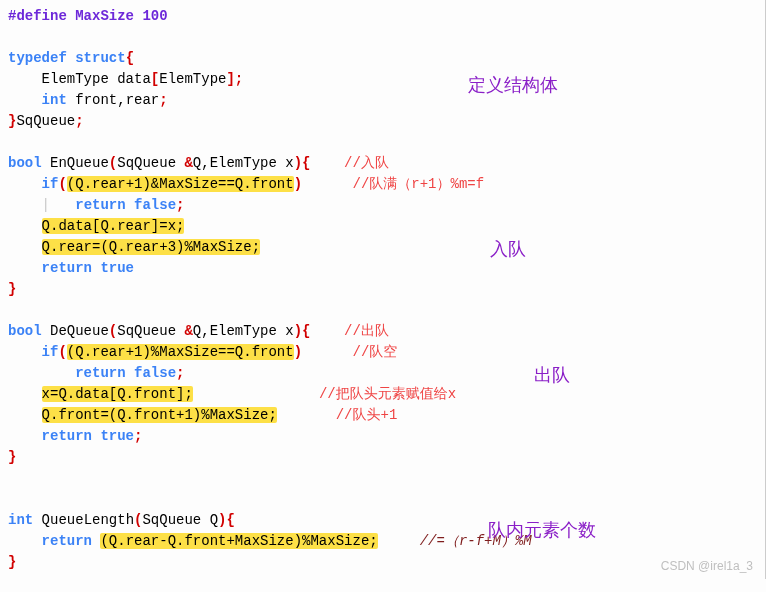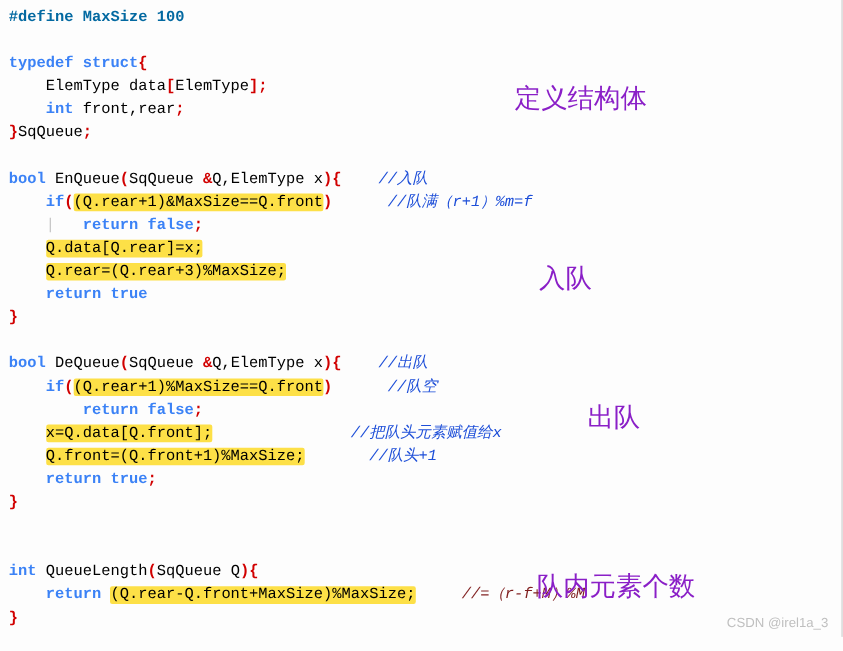--- a/index.html
+++ b/index.html
@@ -14,27 +14,27 @@
     position: relative;
     width: 766px;
     box-sizing: border-box;
   }
   pre {
     margin: 0;
     font-family: inherit;
     white-space: pre;
   }
   .kw  { color: #3b82f6; font-weight: bold; }  
-  .pp  { color: #0369a1; font-weight: bold; }
+  .pp  { color: #6d28d9; font-weight: bold; }
   .br  { color: #d10000; font-weight: bold; }  
   .op  { color: #d10000; font-weight: bold; }  
-  .cm  { color: #1d4ed8; font-style: italic; }
+  .cm  { color: #ef4444; }
   .cm2 { color: #7f1d1d; font-style: italic; }
   .hl  { background: #fde047; border-radius: 2px; }
-  .anno { color: #8a1fc7; font-family: "Microsoft YaHei", sans-serif; font-size: 24px; position: absolute; }
+  .anno { color: #8a1fc7; font-family: "Microsoft YaHei", sans-serif; font-size: 18px; position: absolute; }
   .guide { color: #c8c8c8; }
   .watermark {
     position: absolute;
     right: 12px;
     bottom: 4px;
     color: #bfbfbf;
     font-family: Arial, sans-serif;
     font-size: 12px;
   }
 </style>

